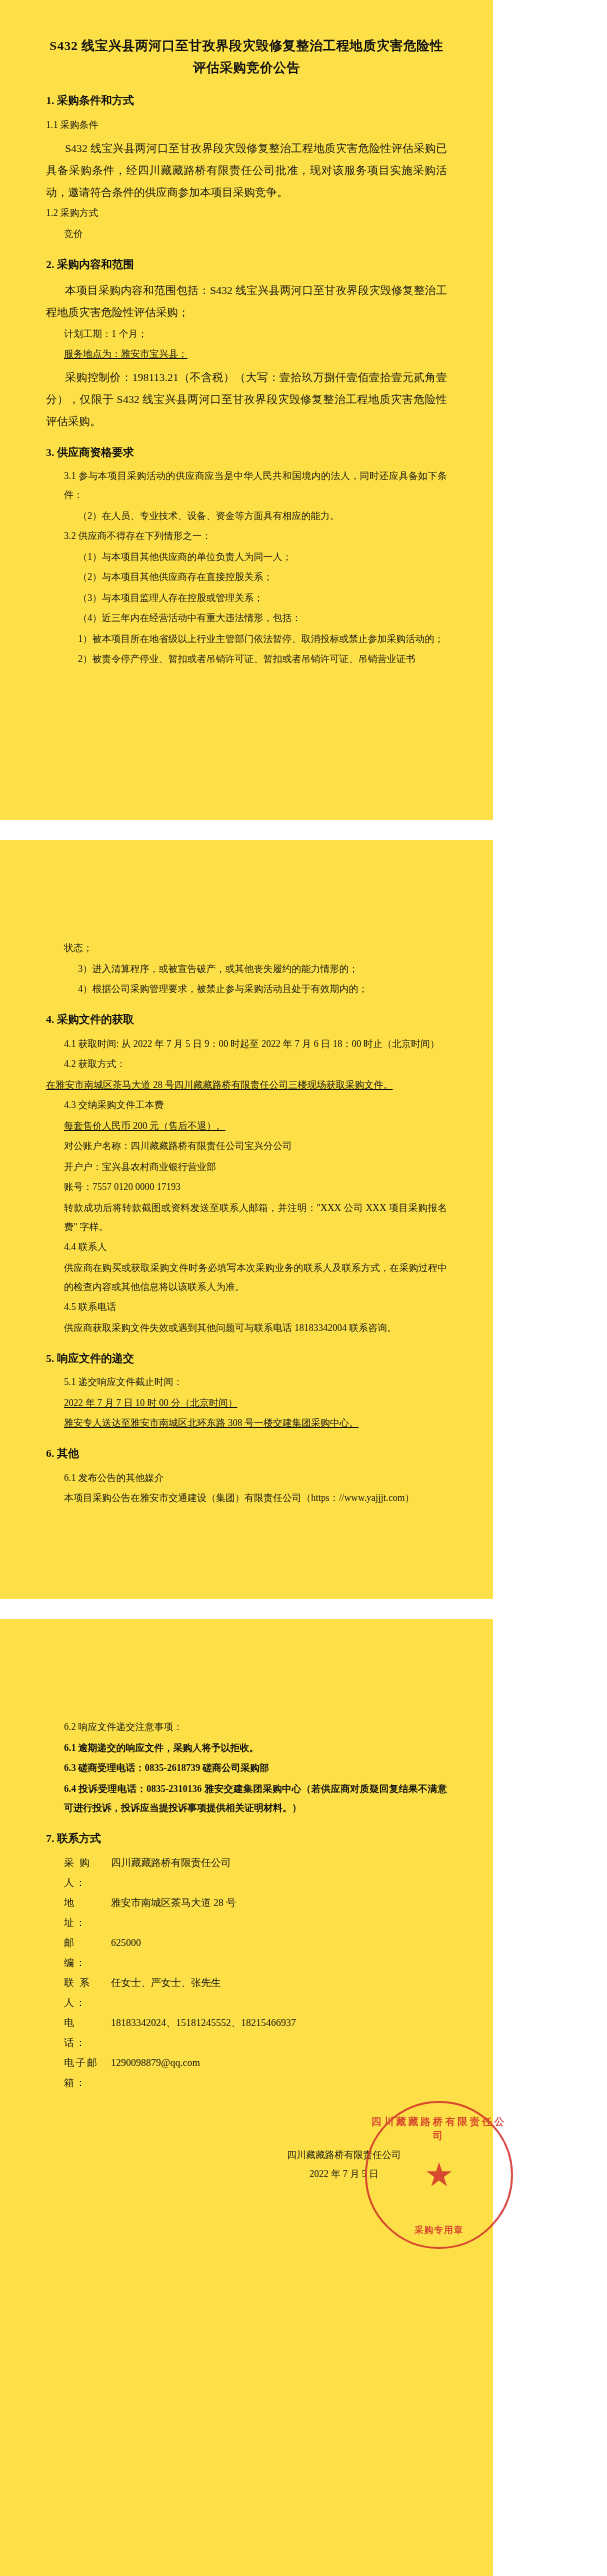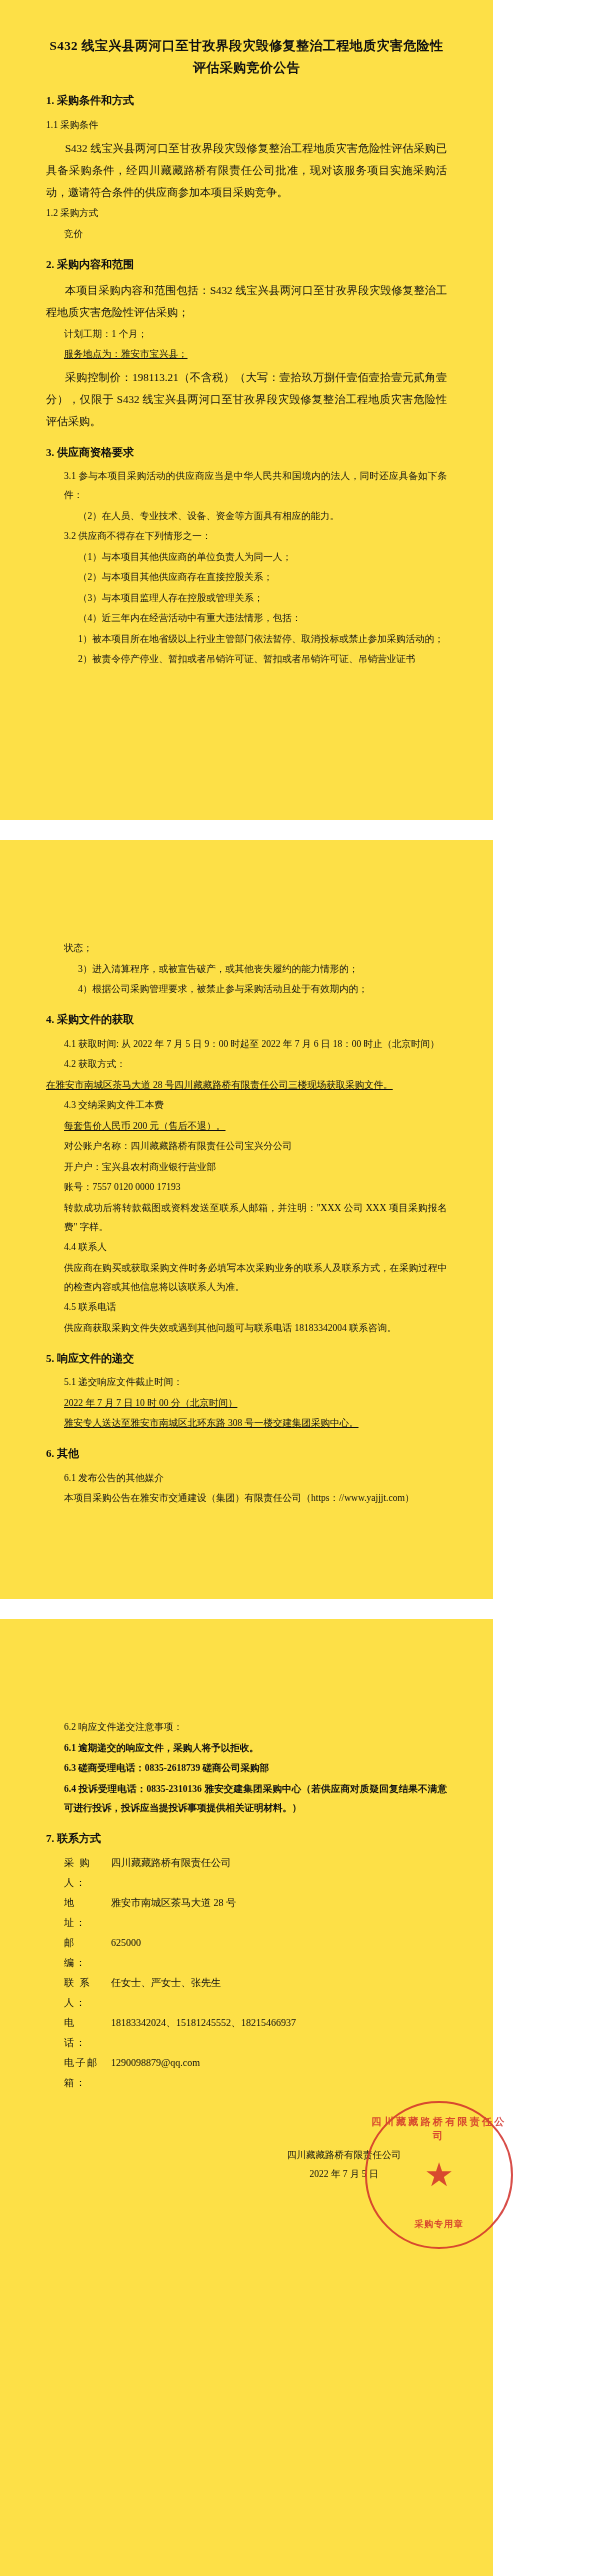--- a/index.html
+++ b/index.html
@@ -112,21 +112,21 @@
     width: 100%;
     top: 12px;
     text-align: center;
     font-size: 10px;
     letter-spacing: 2.3px;
     font-weight: bold;
   }
   .seal .seal-bottom {
     position: absolute;
     width: 100%;
-    bottom: 16px;
+    bottom: 10px;
     text-align: center;
     font-size: 9px;
     letter-spacing: 0.8px;
     font-weight: bold;
   }
   .sign-block {
     position: absolute;
     right: 46px;
     top: 53px;
     text-align: center;

